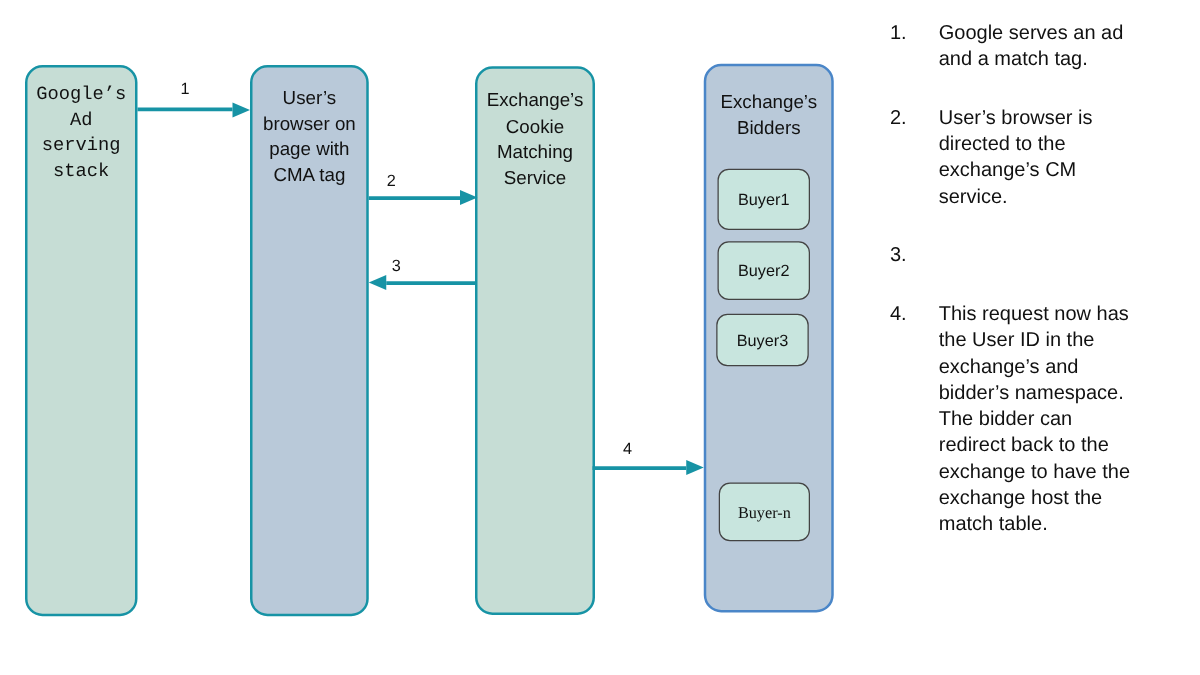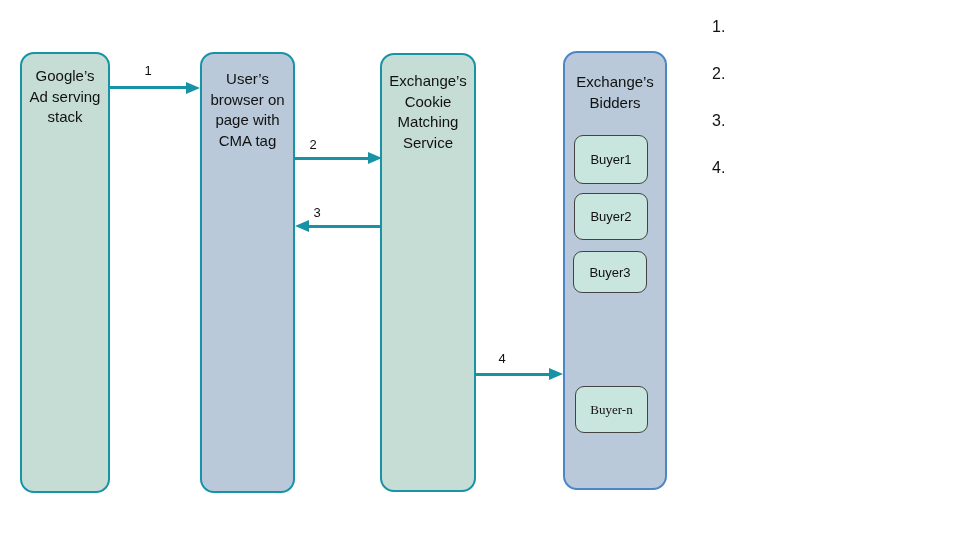--- a/index.html
+++ b/index.html
@@ -100,21 +100,21 @@
   .note-text {
     white-space: pre-line;
     flex: 1;
   }
 </style>
 </head>
 <body>
 
 <div id="canvas">
 
-  <div class="node green" style="left:20px; top:52px; width:90px; height:441px;">
+  <div class="node green" style="left:20px; top:52px; width:90px; height:441px;font-family:Liberation Mono, monospace;">
     <div class="node-label" style="margin-top:12px;">Google’s
 Ad serving
 stack</div>
   </div>
 
   <div class="node blue" style="left:200px; top:52px; width:95px; height:441px;">
     <div class="node-label" style="margin-top:15px;text-align:center;">User’s
 browser on
 page with
 CMA tag</div>
@@ -157,25 +157,40 @@
   <div class="hline" style="left:309px; top:225px; width:71px;"></div>
   <div class="arrow-num" style="left:309px; top:205px;">3</div>
 
   <div class="hline" style="left:474px; top:373px; width:75px;"></div>
   <div class="head-right" style="left:549px; top:368px;"></div>
   <div class="arrow-num" style="left:494px; top:351px;">4</div>
 
   <div id="notes">
     <div class="note">
       <div class="note-num">1.</div>
+      <div class="note-text">Google serves an ad
+and a match tag.</div>
     </div>
     <div class="note">
       <div class="note-num">2.</div>
+      <div class="note-text">User’s browser is
+directed to the
+exchange’s CM
+service.</div>
     </div>
     <div class="note">
       <div class="note-num">3.</div>
     </div>
     <div class="note">
       <div class="note-num">4.</div>
+      <div class="note-text">This request now has
+the User ID in the
+exchange’s and
+bidder’s namespace.
+The bidder can
+redirect back to the
+exchange to have the
+exchange host the
+match table.</div>
     </div>
   </div>
 
 </div>
 
 </body></html>

